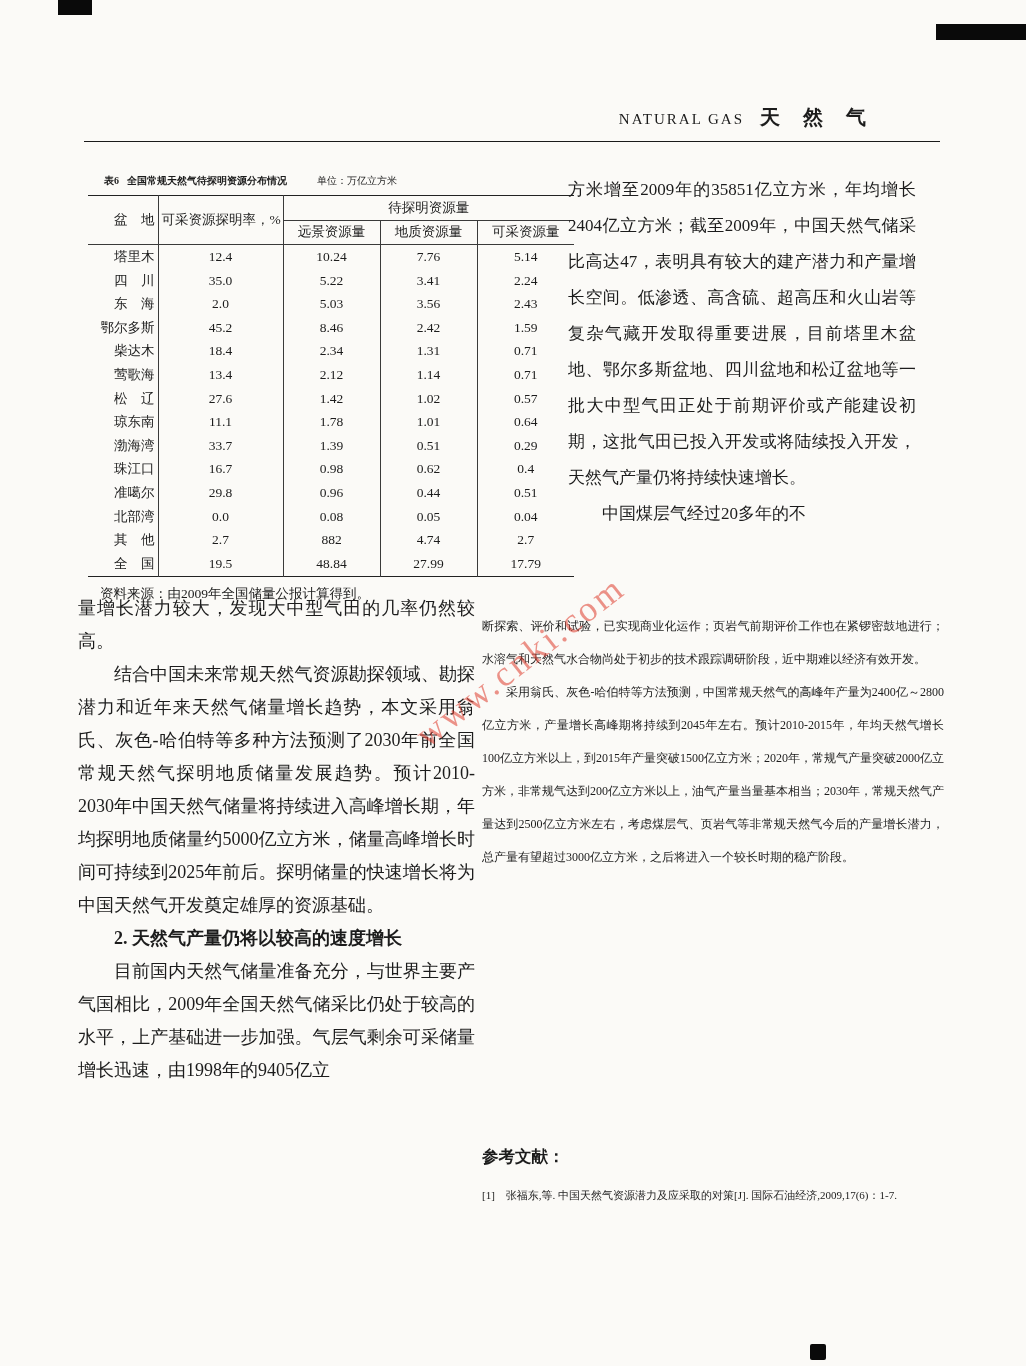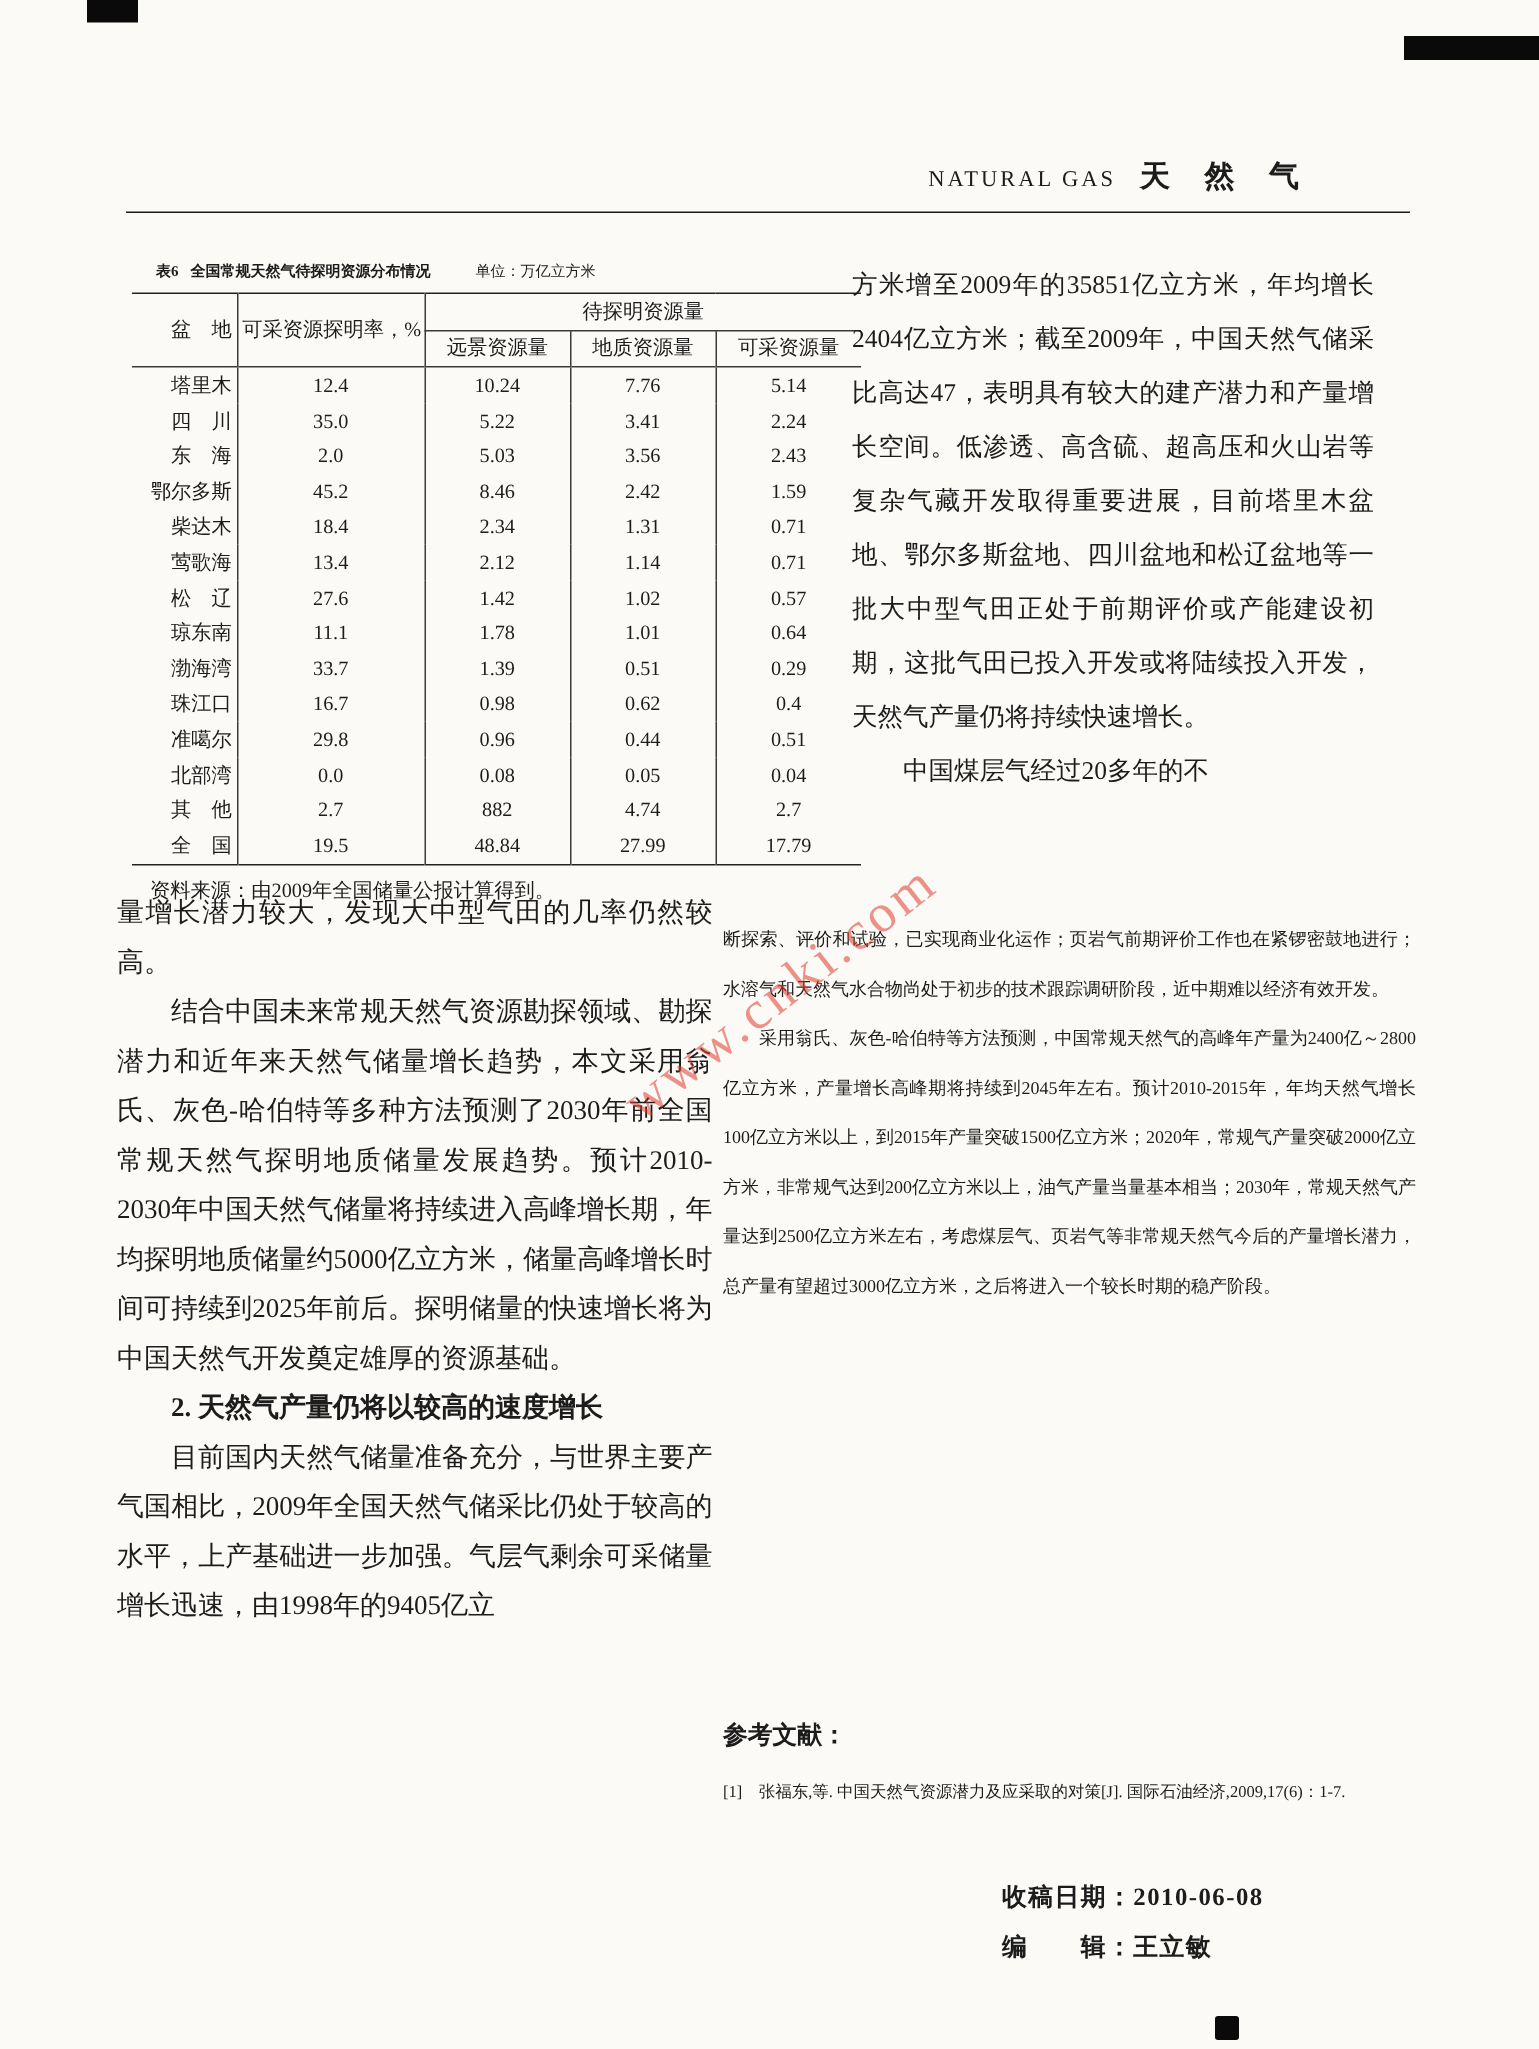--- a/index.html
+++ b/index.html
@@ -241,20 +241,16 @@
   <div class="right-wide">
       <p>断探索、评价和试验，已实现商业化运作；页岩气前期评价工作也在紧锣密鼓地进行；水溶气和天然气水合物尚处于初步的技术跟踪调研阶段，近中期难以经济有效开发。</p>
       <p class="indent">采用翁氏、灰色-哈伯特等方法预测，中国常规天然气的高峰年产量为2400亿～2800亿立方米，产量增长高峰期将持续到2045年左右。预计2010-2015年，年均天然气增长100亿立方米以上，到2015年产量突破1500亿立方米；2020年，常规气产量突破2000亿立方米，非常规气达到200亿立方米以上，油气产量当量基本相当；2030年，常规天然气产量达到2500亿立方米左右，考虑煤层气、页岩气等非常规天然气今后的产量增长潜力，总产量有望超过3000亿立方米，之后将进入一个较长时期的稳产阶段。</p>
     </div>
 
   <div class="references">
     <div class="ref-head">参考文献：</div>
     <div class="ref-item">[1]　张福东,等. 中国天然气资源潜力及应采取的对策[J]. 国际石油经济,2009,17(6)：1-7.</div>
   </div>
 
-  <div class="colophon">
-    <div>收稿日期：2010-06-08</div>
-    <div>编　　辑：王立敏</div>
-  </div>
 
   <div class="watermark">www.cnki.com</div>
 
 </div>
 
 </body></html>

